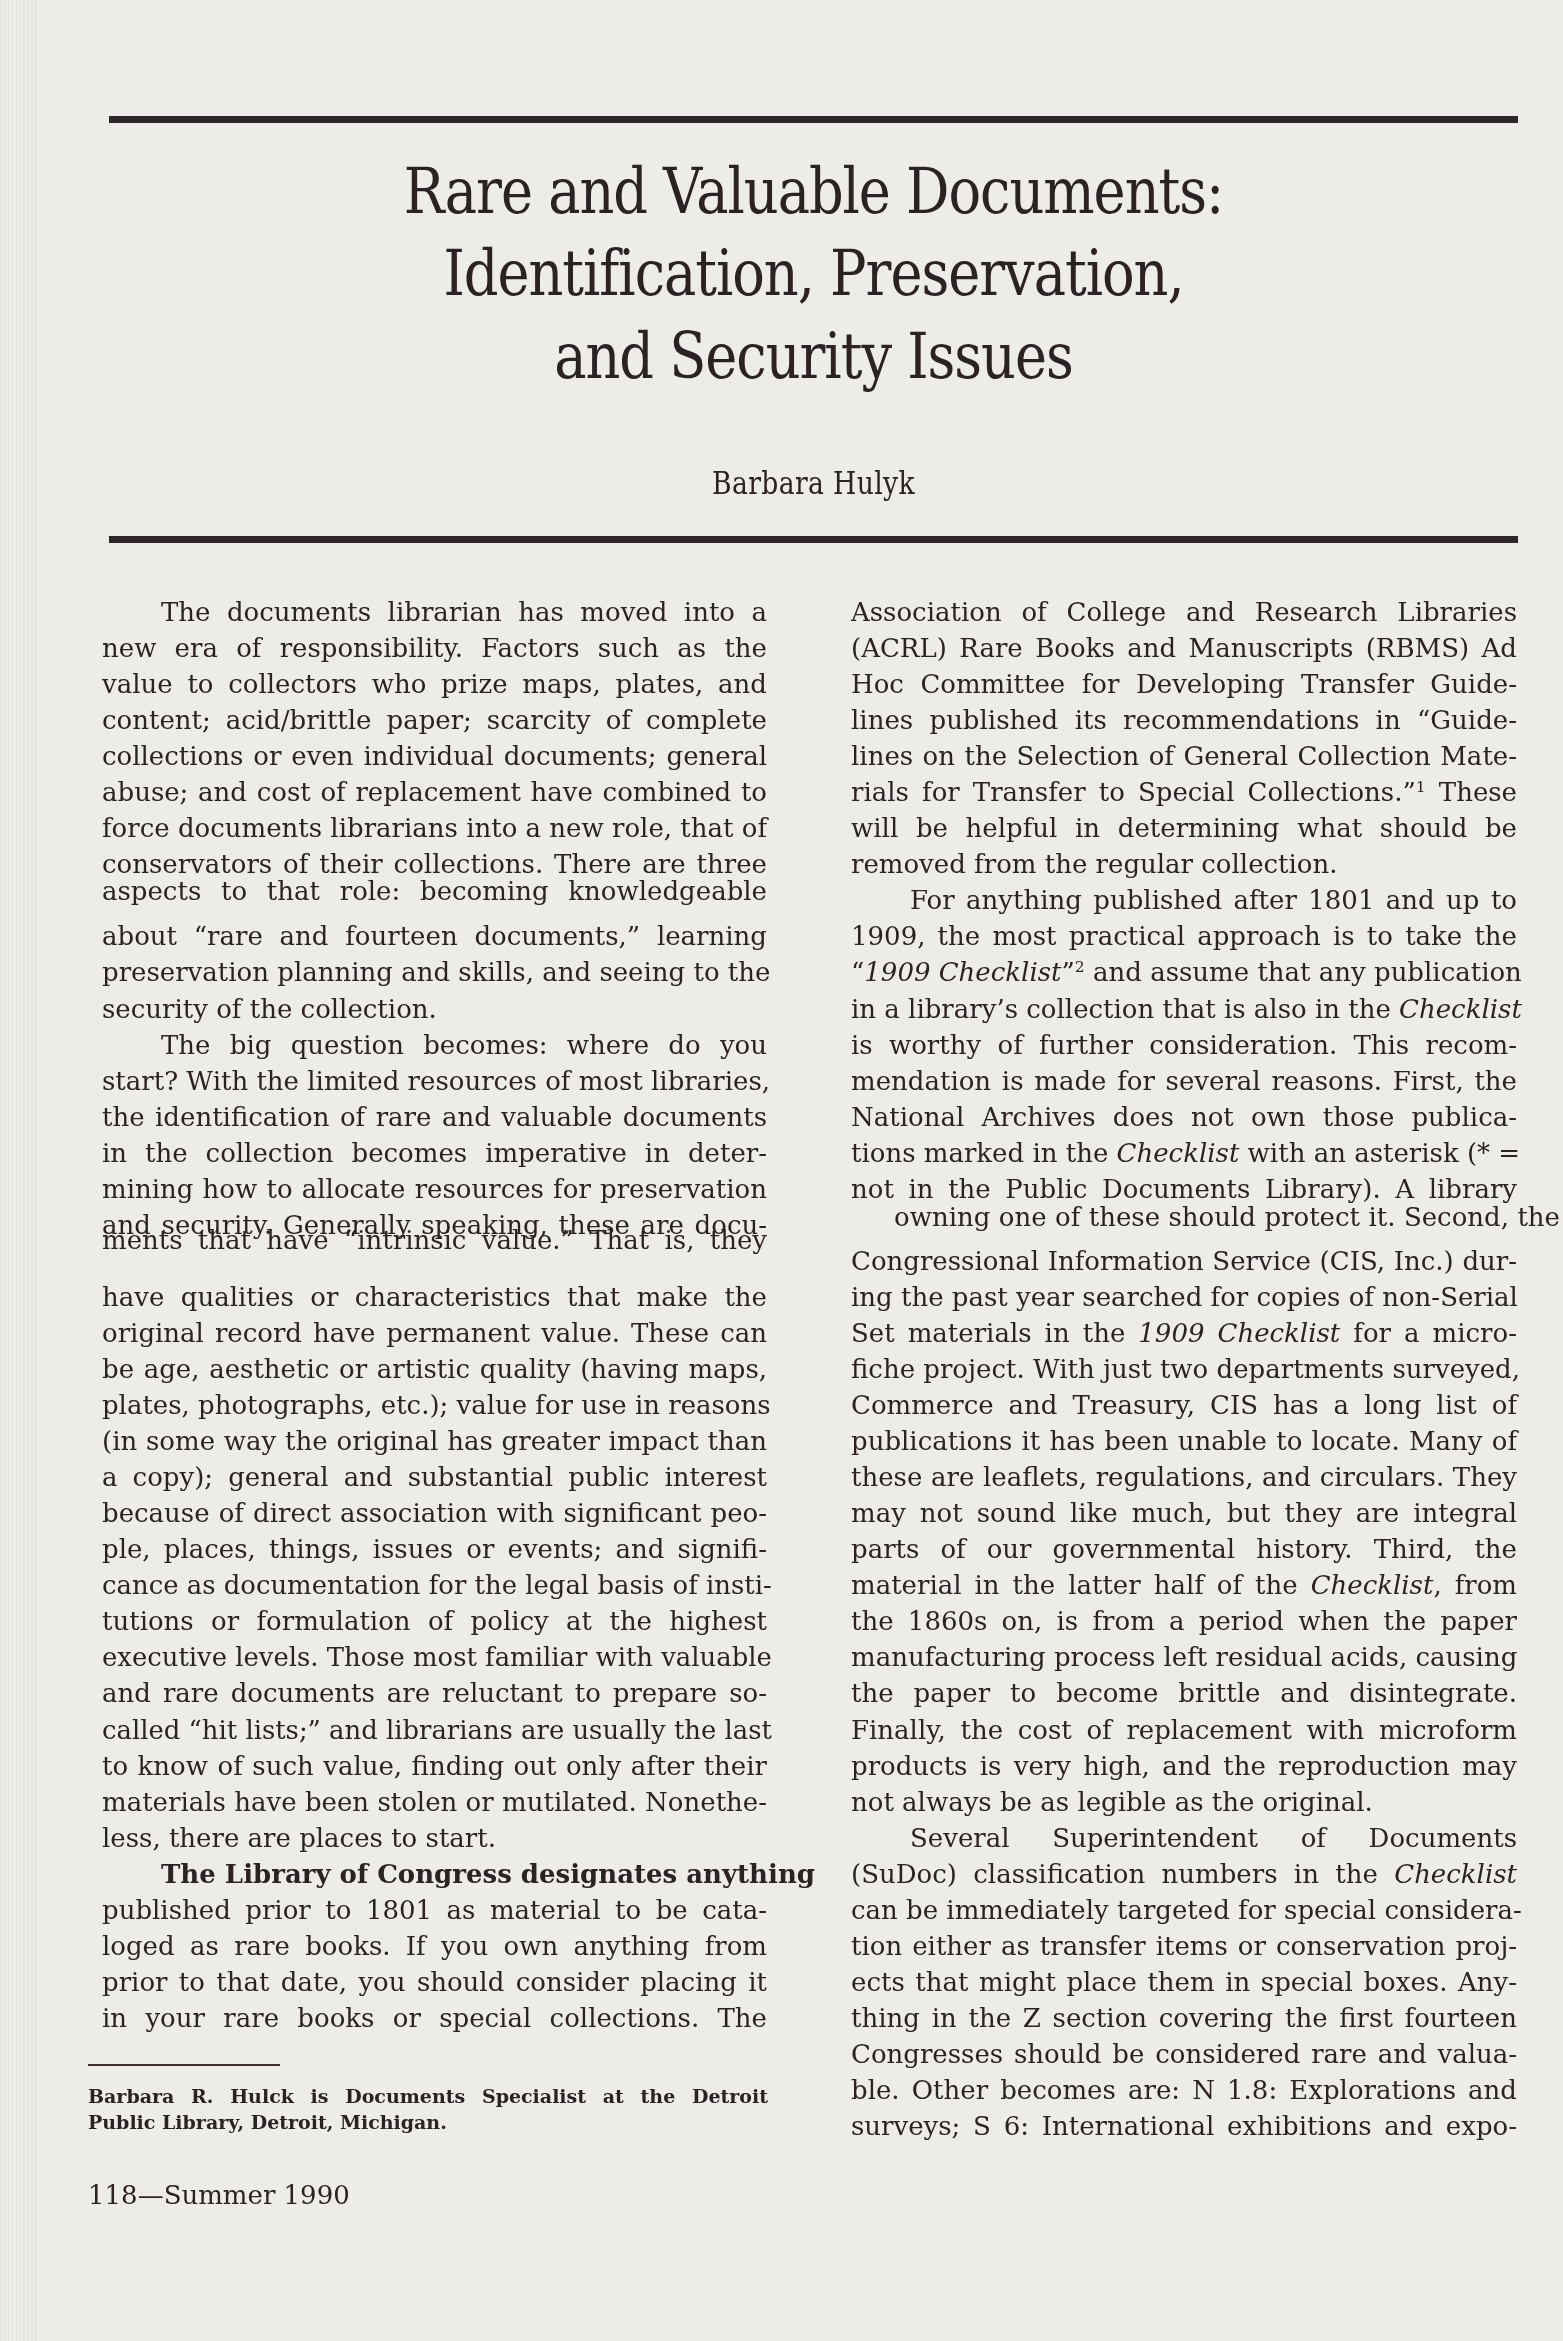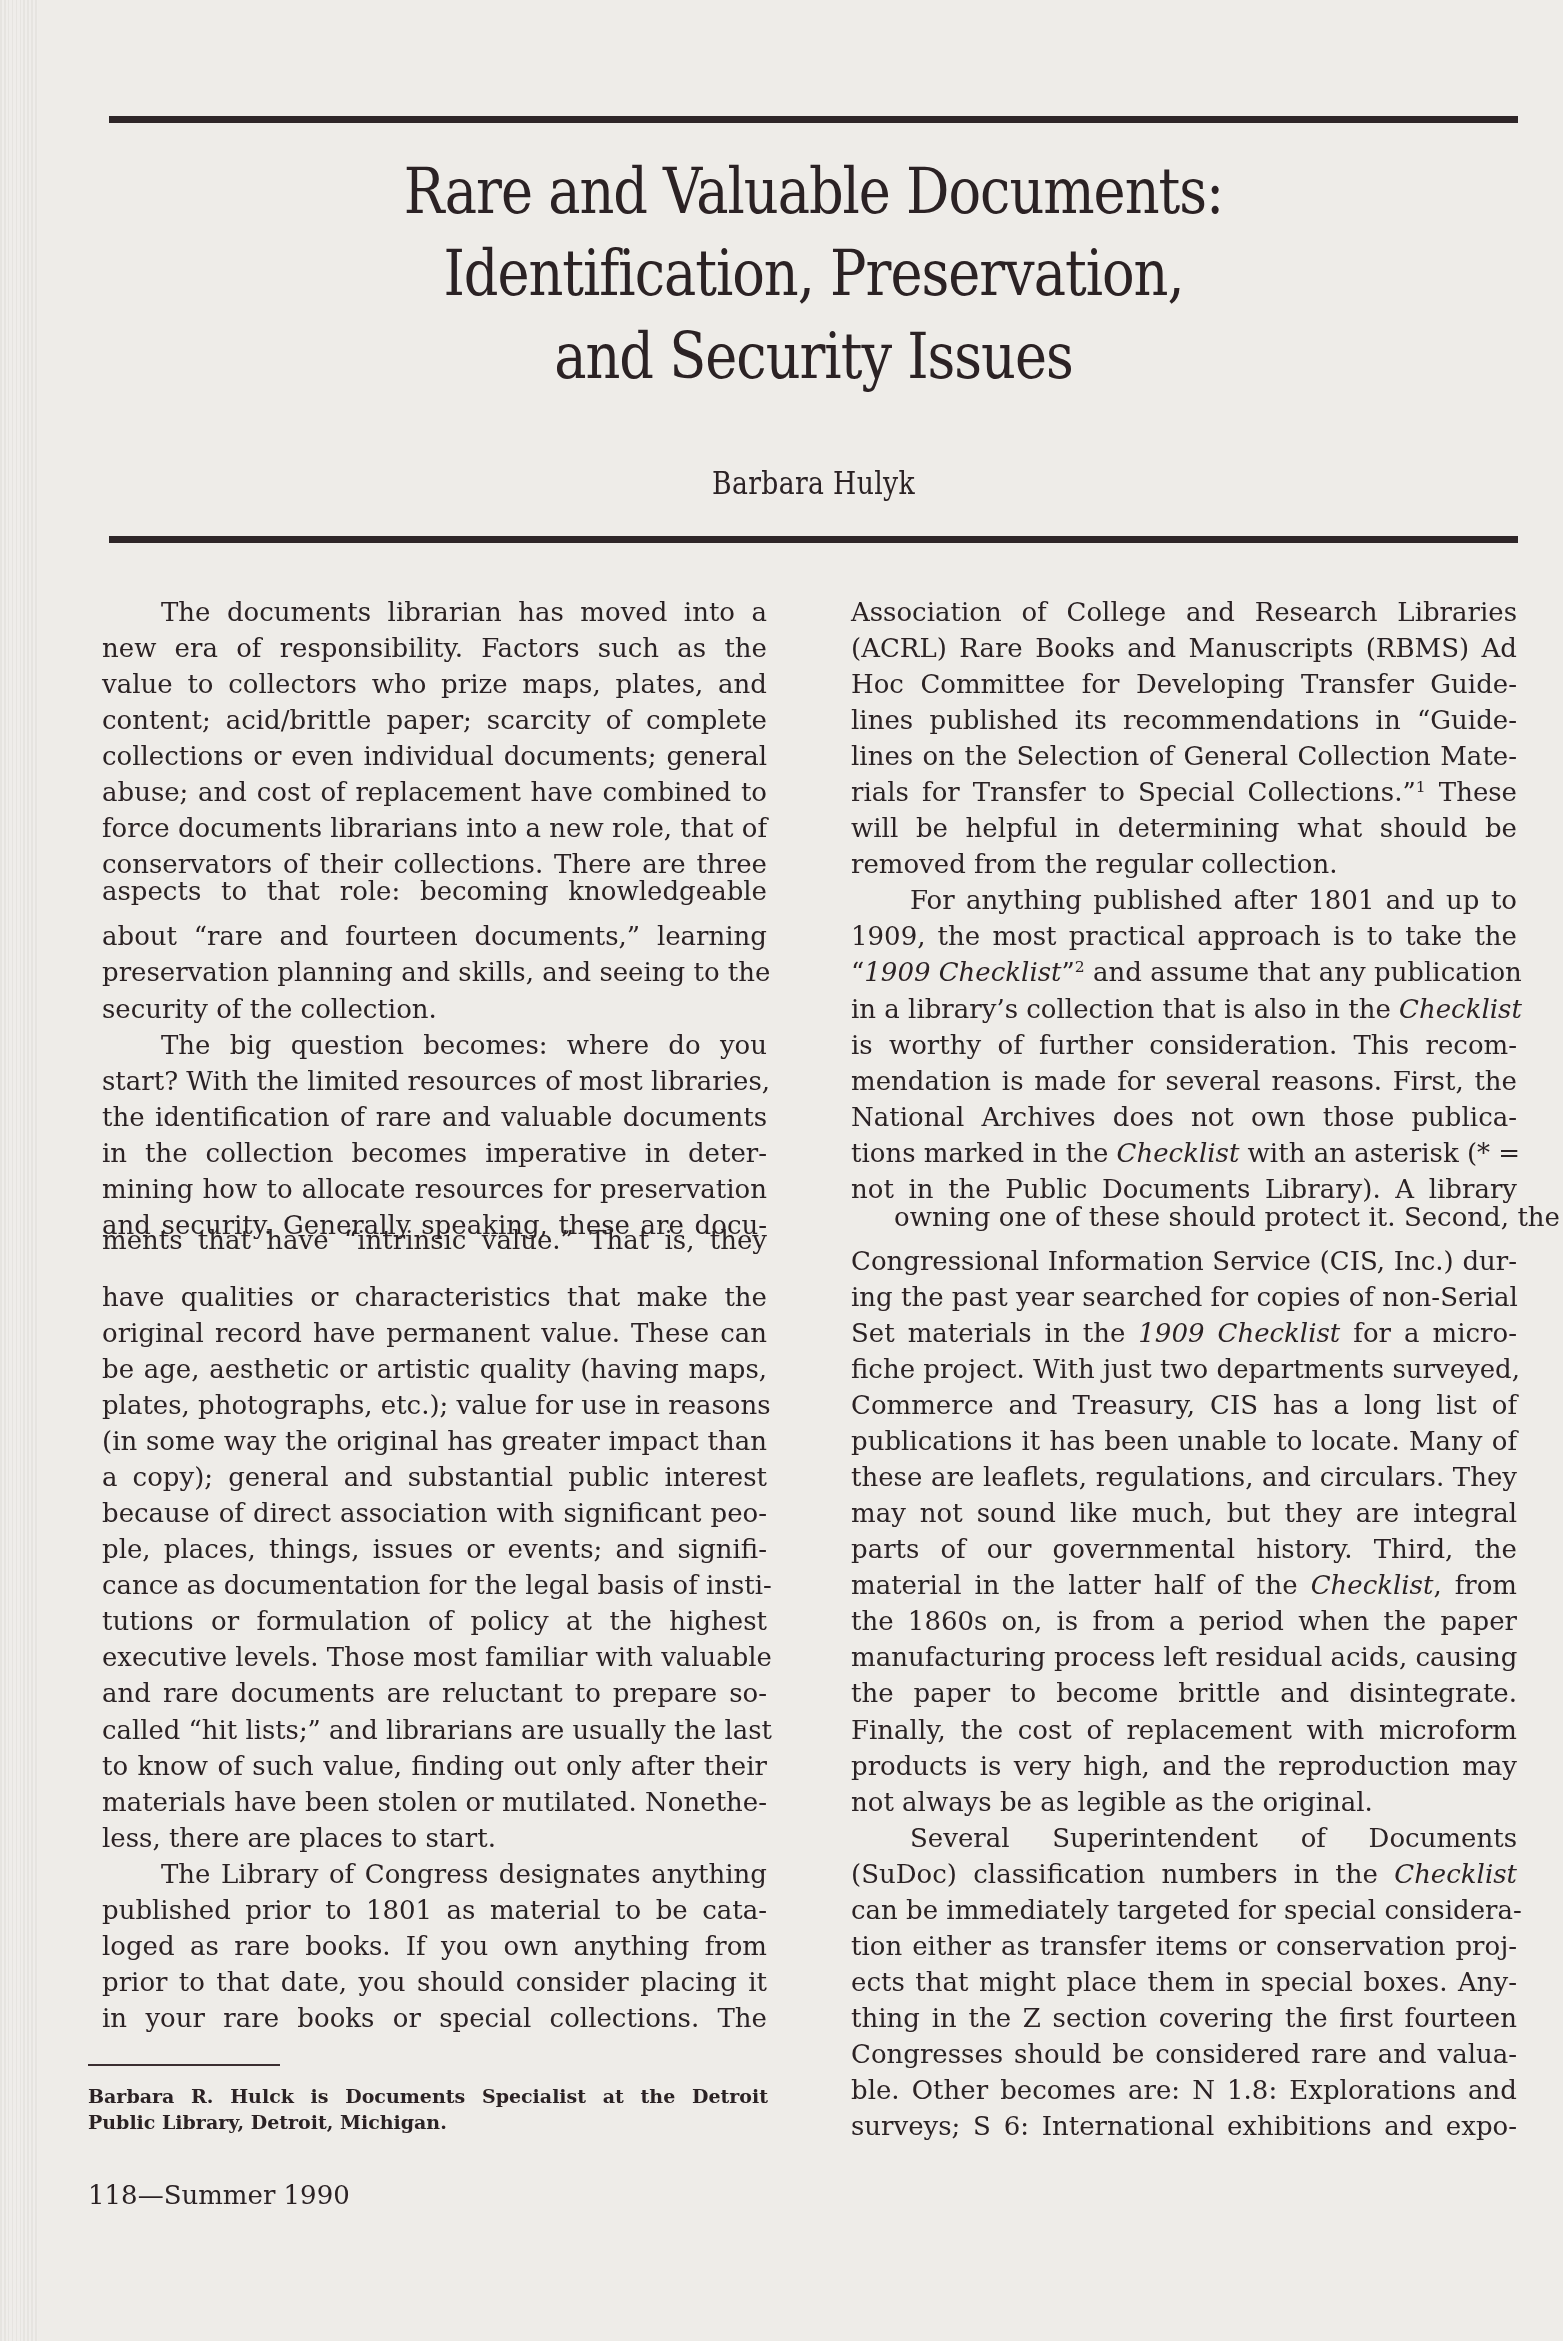--- a/index.html
+++ b/index.html
@@ -102,21 +102,21 @@
     <div class="ln" style="top: 901px;">because of direct association with significant peo-</div>
     <div class="ln" style="top: 937px;">ple, places, things, issues or events; and signifi-</div>
     <div class="ln" style="top: 973px; width: 667px; transform: scaleX(0.996483);">cance as documentation for the legal basis of insti-</div>
     <div class="ln" style="top: 1009px;">tutions or formulation of policy at the highest</div>
     <div class="ln" style="top: 1045px; width: 668px; transform: scaleX(0.995316);">executive levels. Those most familiar with valuable</div>
     <div class="ln" style="top: 1081px;">and rare documents are reluctant to prepare so-</div>
     <div class="ln" style="top: 1118px; width: 668px; transform: scaleX(0.995316);">called “hit lists;” and librarians are usually the last</div>
     <div class="ln" style="top: 1154px;">to know of such value, finding out only after their</div>
     <div class="ln" style="top: 1190px;">materials have been stolen or mutilated. Nonethe-</div>
     <div class="ln last" style="top: 1226px;">less, there are places to start.</div>
-    <div class="ln indent" style="top: 1262px;">The Library of Congress designates anything</div>
+    <div class="ln indent" style="top: 1262px; font-weight: bold;">The Library of Congress designates anything</div>
     <div class="ln" style="top: 1298px;">published prior to 1801 as material to be cata-</div>
     <div class="ln" style="top: 1334px;">loged as rare books. If you own anything from</div>
     <div class="ln" style="top: 1370px;">prior to that date, you should consider placing it</div>
     <div class="ln" style="top: 1406px;">in your rare books or special collections. The</div>
   </div>
 <div class="col col-right" id="col-right" style="top: 599px;">
     <div class="ln" style="top: 0px;">Association of College and Research Libraries</div>
     <div class="ln" style="top: 36px;">(ACRL) Rare Books and Manuscripts (RBMS) Ad</div>
     <div class="ln" style="top: 72px;">Hoc Committee for Developing Transfer Guide-</div>
     <div class="ln" style="top: 108px;">lines published its recommendations in “Guide-</div>

